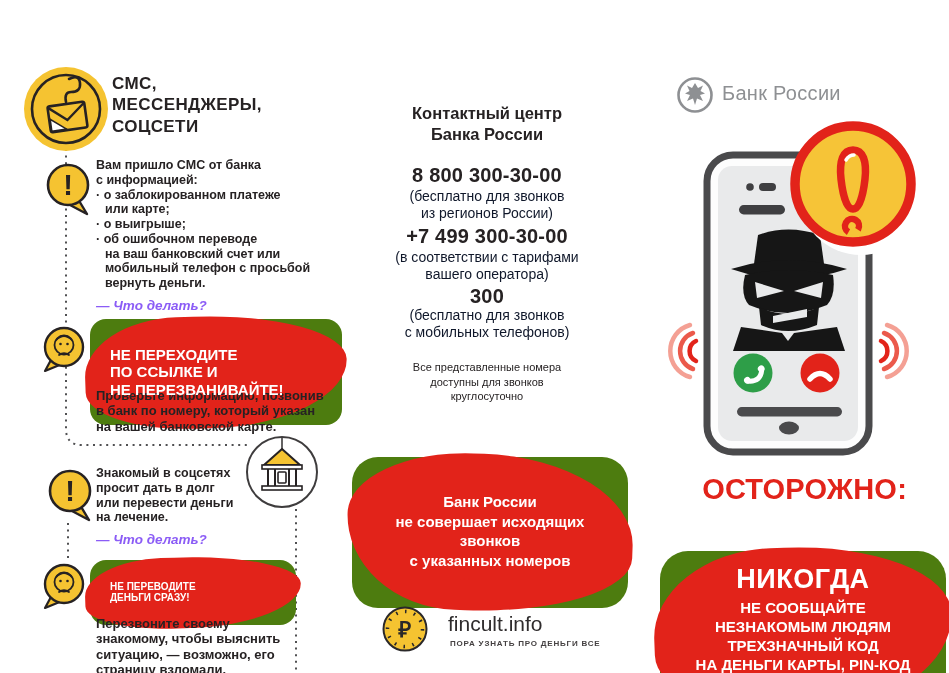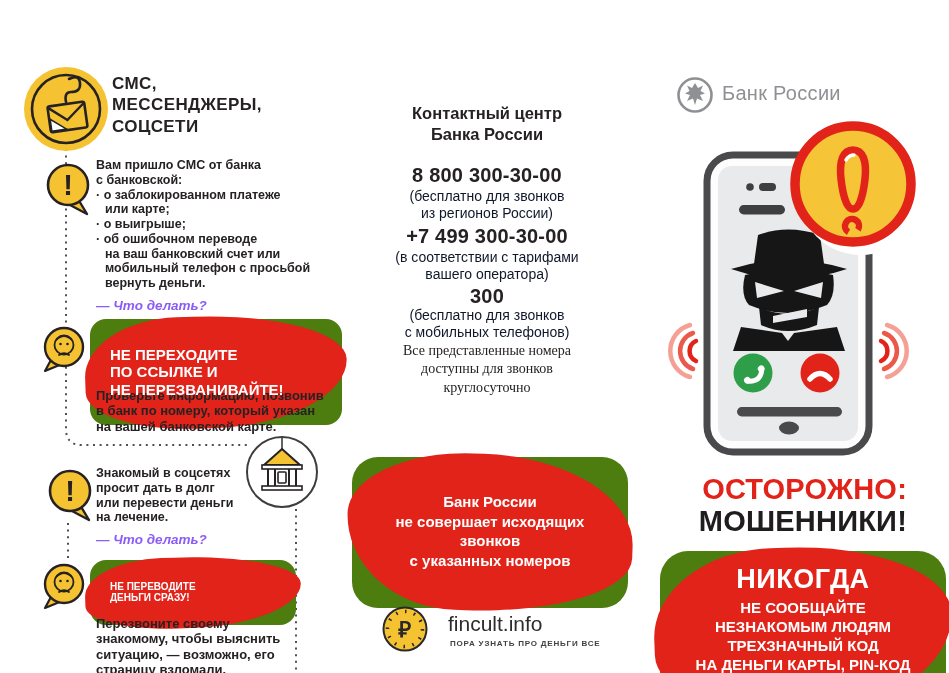--- a/index.html
+++ b/index.html
@@ -40,21 +40,21 @@
   .badge1 { left:90px; top:282px; width:222px; padding:9px 10px 9px 20px;
             font-size:15px; line-height:1.17; }
   .badge2 { left:90px; top:523px; width:176px; padding:9px 10px 9px 20px;
             font-size:10px; line-height:1.17; }
 
   
   .mid { left:357px; width:260px; text-align:center; }
   .m-title { top:66px; font-size:16.5px; font-weight:700; line-height:1.3; }
   .m-num { font-size:20px; font-weight:700; letter-spacing:.2px; }
   .m-note { font-size:14px; font-weight:400; line-height:1.22; color:#0f172a; }
-  .m-avail { top:305px; font-size:14px; font-weight:400; line-height:1.32;font-family:Liberation Serif, serif; }
+  .m-avail { top:323px; font-size:11px; font-weight:400; line-height:1.32; }
   .m-blob { left:352px; top:420px; width:264px; padding:15px 6px 17px 6px;
             text-align:center; font-size:15px; line-height:1.32; border-radius:26px; }
   .m-blob::before { transform:rotate(2deg); border-radius:45% 55% 60% 40% / 42% 58% 38% 62%; }
 
   .fincult-name { left:448px; top:575px; font-size:21px; font-weight:400; color:#2F2C2D; }
   .fincult-tagline { left:450px; top:602px; font-size:8px; font-weight:700;
                      letter-spacing:.8px; color:#454142; }
 
   
   .cbr-text { left:722px; top:45px; font-size:20px; font-weight:400;
@@ -99,21 +99,21 @@
 СОЦСЕТИ</div>
 
   <svg class="abs" style="left:42px;top:124px" width="52" height="58">
     <path d="M36 38 L45 53 L28 44 Z" fill="#F5C331" stroke="#262223" stroke-width="2.4" stroke-linejoin="round"></path>
     <circle cx="26" cy="24" r="20" fill="#F5C331" stroke="#262223" stroke-width="2.6"></circle>
     <text x="26" y="34" text-anchor="middle" font-size="29" font-weight="bold" fill="#262223">!</text>
   </svg>
 
   <div class="abs block1 body-text">
     <div class="pre">Вам пришло СМС от банка
-с банковской:</div>
+с информацией:</div>
     <div class="bullet">· о заблокированном платеже
 или карте;</div>
     <div class="bullet">· о выигрыше;</div>
     <div class="bullet">· об ошибочном переводе
 на ваш банковский счет или
 мобильный телефон с просьбой
 вернуть деньги.</div>
     <div class="question">— Что делать?</div>
   </div>
 
@@ -270,21 +270,20 @@
       <circle cx="206" cy="73" r="63" fill="#ffffff"></circle>
       <circle cx="198" cy="65" r="58" fill="#F6C437" stroke="#E2231A" stroke-width="9.5"></circle>
       <path d="M198 31 C 208 31 212 42 210 60 C 208 78 204 90 198 90 C 192 90 188 78 186 60 C 184 42 188 31 198 31 Z" fill="none" stroke="#E2231A" stroke-width="7.5" stroke-linejoin="round"></path>
       <path d="M191 41 Q194 36 199 36" stroke="#ffffff" stroke-width="3.5" fill="none" stroke-linecap="round"></path>
       <circle cx="197" cy="107" r="7" fill="none" stroke="#E2231A" stroke-width="6.5" stroke-dasharray="33 11" transform="rotate(120 197 107)"></circle>
     </g>
   </svg>
 
   <div class="abs warn">
     <div class="w1">ОСТОРОЖНО:</div>
-    <div class="w2">МОШЕННИКИ!</div>
   </div>
 
   <div class="abs blob never-blob">
     <div class="never-title">НИКОГДА</div>
     <div class="never-body pre">НЕ СООБЩАЙТЕ
 НЕЗНАКОМЫМ ЛЮДЯМ
 ТРЕХЗНАЧНЫЙ КОД
 НА ДЕНЬГИ КАРТЫ, PIN-КОД
 И ПАРОЛИ ИЗ СМС</div>
   </div>

